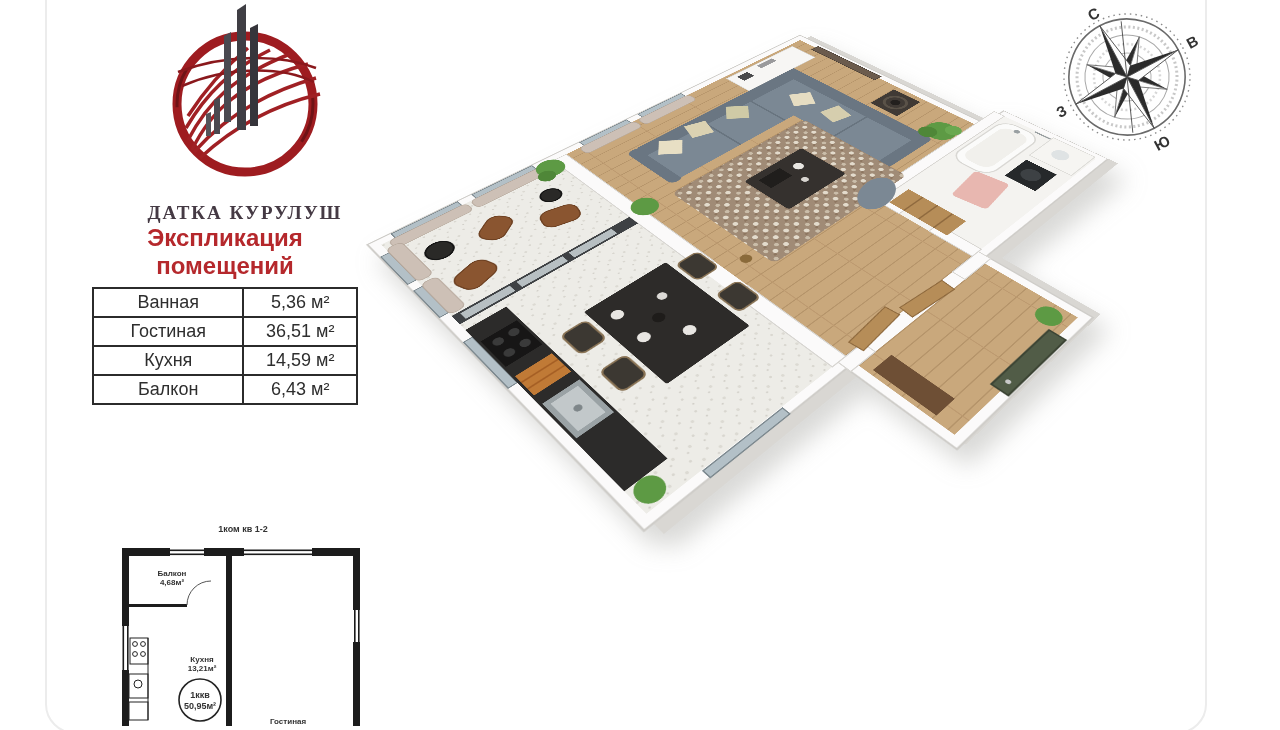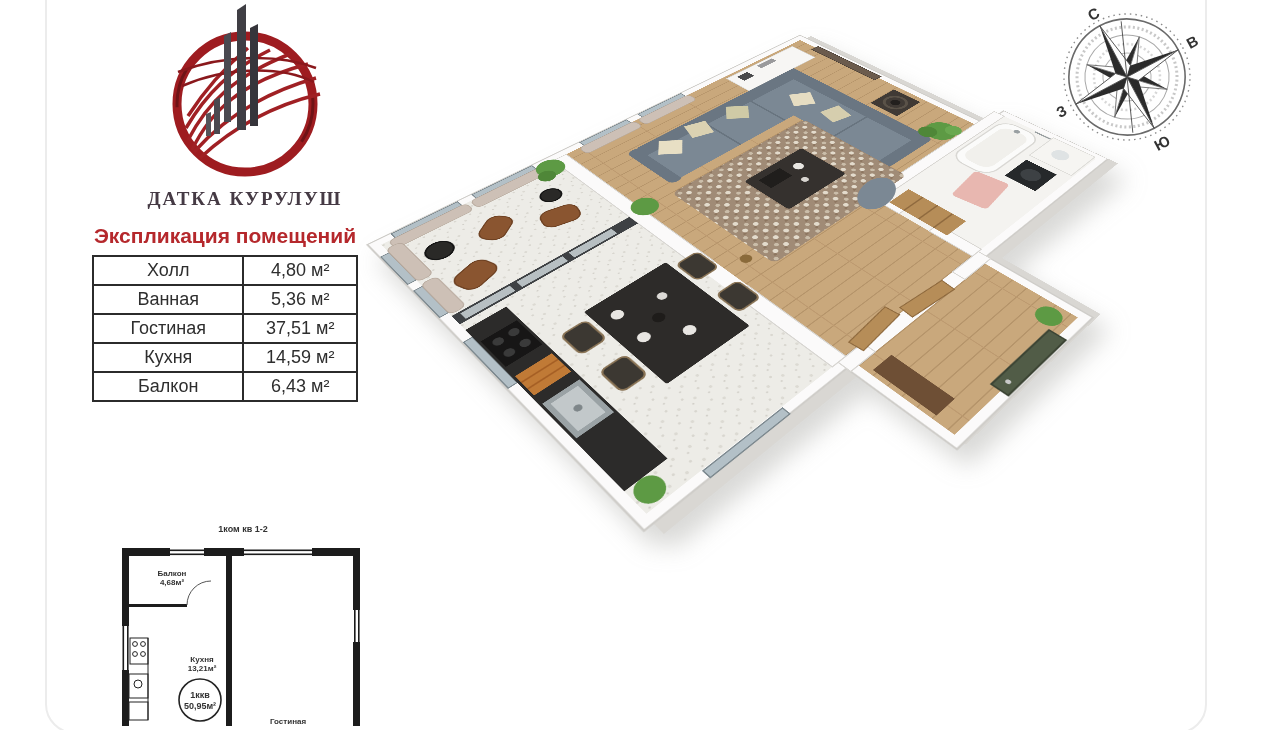--- a/index.html
+++ b/index.html
@@ -1,25 +1,25 @@
 <!DOCTYPE html>
 <html><head>
 <meta charset="utf-8">
 <style>
   html,body{margin:0;padding:0;background:#fff;width:1280px;height:730px;overflow:hidden;
     font-family:"Liberation Sans",sans-serif;}
   .card{position:absolute;left:45px;top:-30px;width:1158px;height:760px;background:#ffffff;
     border:2px solid #ececec;border-radius:30px;}
   
   .logo-block{position:absolute;left:118px;top:2px;width:254px;text-align:center;}
-  .logo-name{margin-top:2px;font-family:"Liberation Serif",serif;font-size:19px;font-weight:bold;
+  .logo-name{margin-top:16px;font-family:"Liberation Serif",serif;font-size:19px;font-weight:bold;
     letter-spacing:2px;color:#453a44;}
   
   .expl{position:absolute;left:92px;top:224px;width:266px;}
-  .expl-title{color:#b5282c;font-weight:bold;font-size:21px;text-align:center;margin-bottom:7px;}
+  .expl-title{color:#b5282c;font-weight:bold;font-size:24px;text-align:center;margin-bottom:7px;}
   table.expl-t{border-collapse:collapse;width:100%;}
   table.expl-t td{border:2px solid #2b2b2b;height:27px;font-size:18px;color:#2e2e2e;
     text-align:center;padding:0 4px;white-space:nowrap;}
   table.expl-t td.nm{width:57%;}
   
   .mini{position:absolute;left:116px;top:524px;width:254px;height:206px;}
   .mini-title{font-size:9px;font-weight:bold;color:#333;text-align:center;width:100%;}
   
   .plan3d-wrap{position:absolute;left:368px;top:0;width:848px;height:730px;
     filter:drop-shadow(10px 16px 12px rgba(130,128,122,.30));}
@@ -62,30 +62,26 @@
     </g>
   </svg>
   <div class="logo-name">ДАТКА КУРУЛУШ</div>
 </div>
 
 <div class="expl">
   <div class="expl-title">Экспликация помещений</div>
   <table class="expl-t">
     <tbody>
       <tr>
-        <td class="nm">Холл</td>
-        <td>4,80 м²</td>
-        </tr>
-      <tr>
         <td class="nm">Ванная</td>
         <td>5,36 м²</td>
         </tr>
       <tr>
         <td class="nm">Гостиная</td>
-        <td>37,51 м²</td>
+        <td>36,51 м²</td>
         </tr>
       <tr>
         <td class="nm">Кухня</td>
         <td>14,59 м²</td>
         </tr>
       <tr>
         <td class="nm">Балкон</td>
         <td>6,43 м²</td>
         </tr>
     </tbody>

